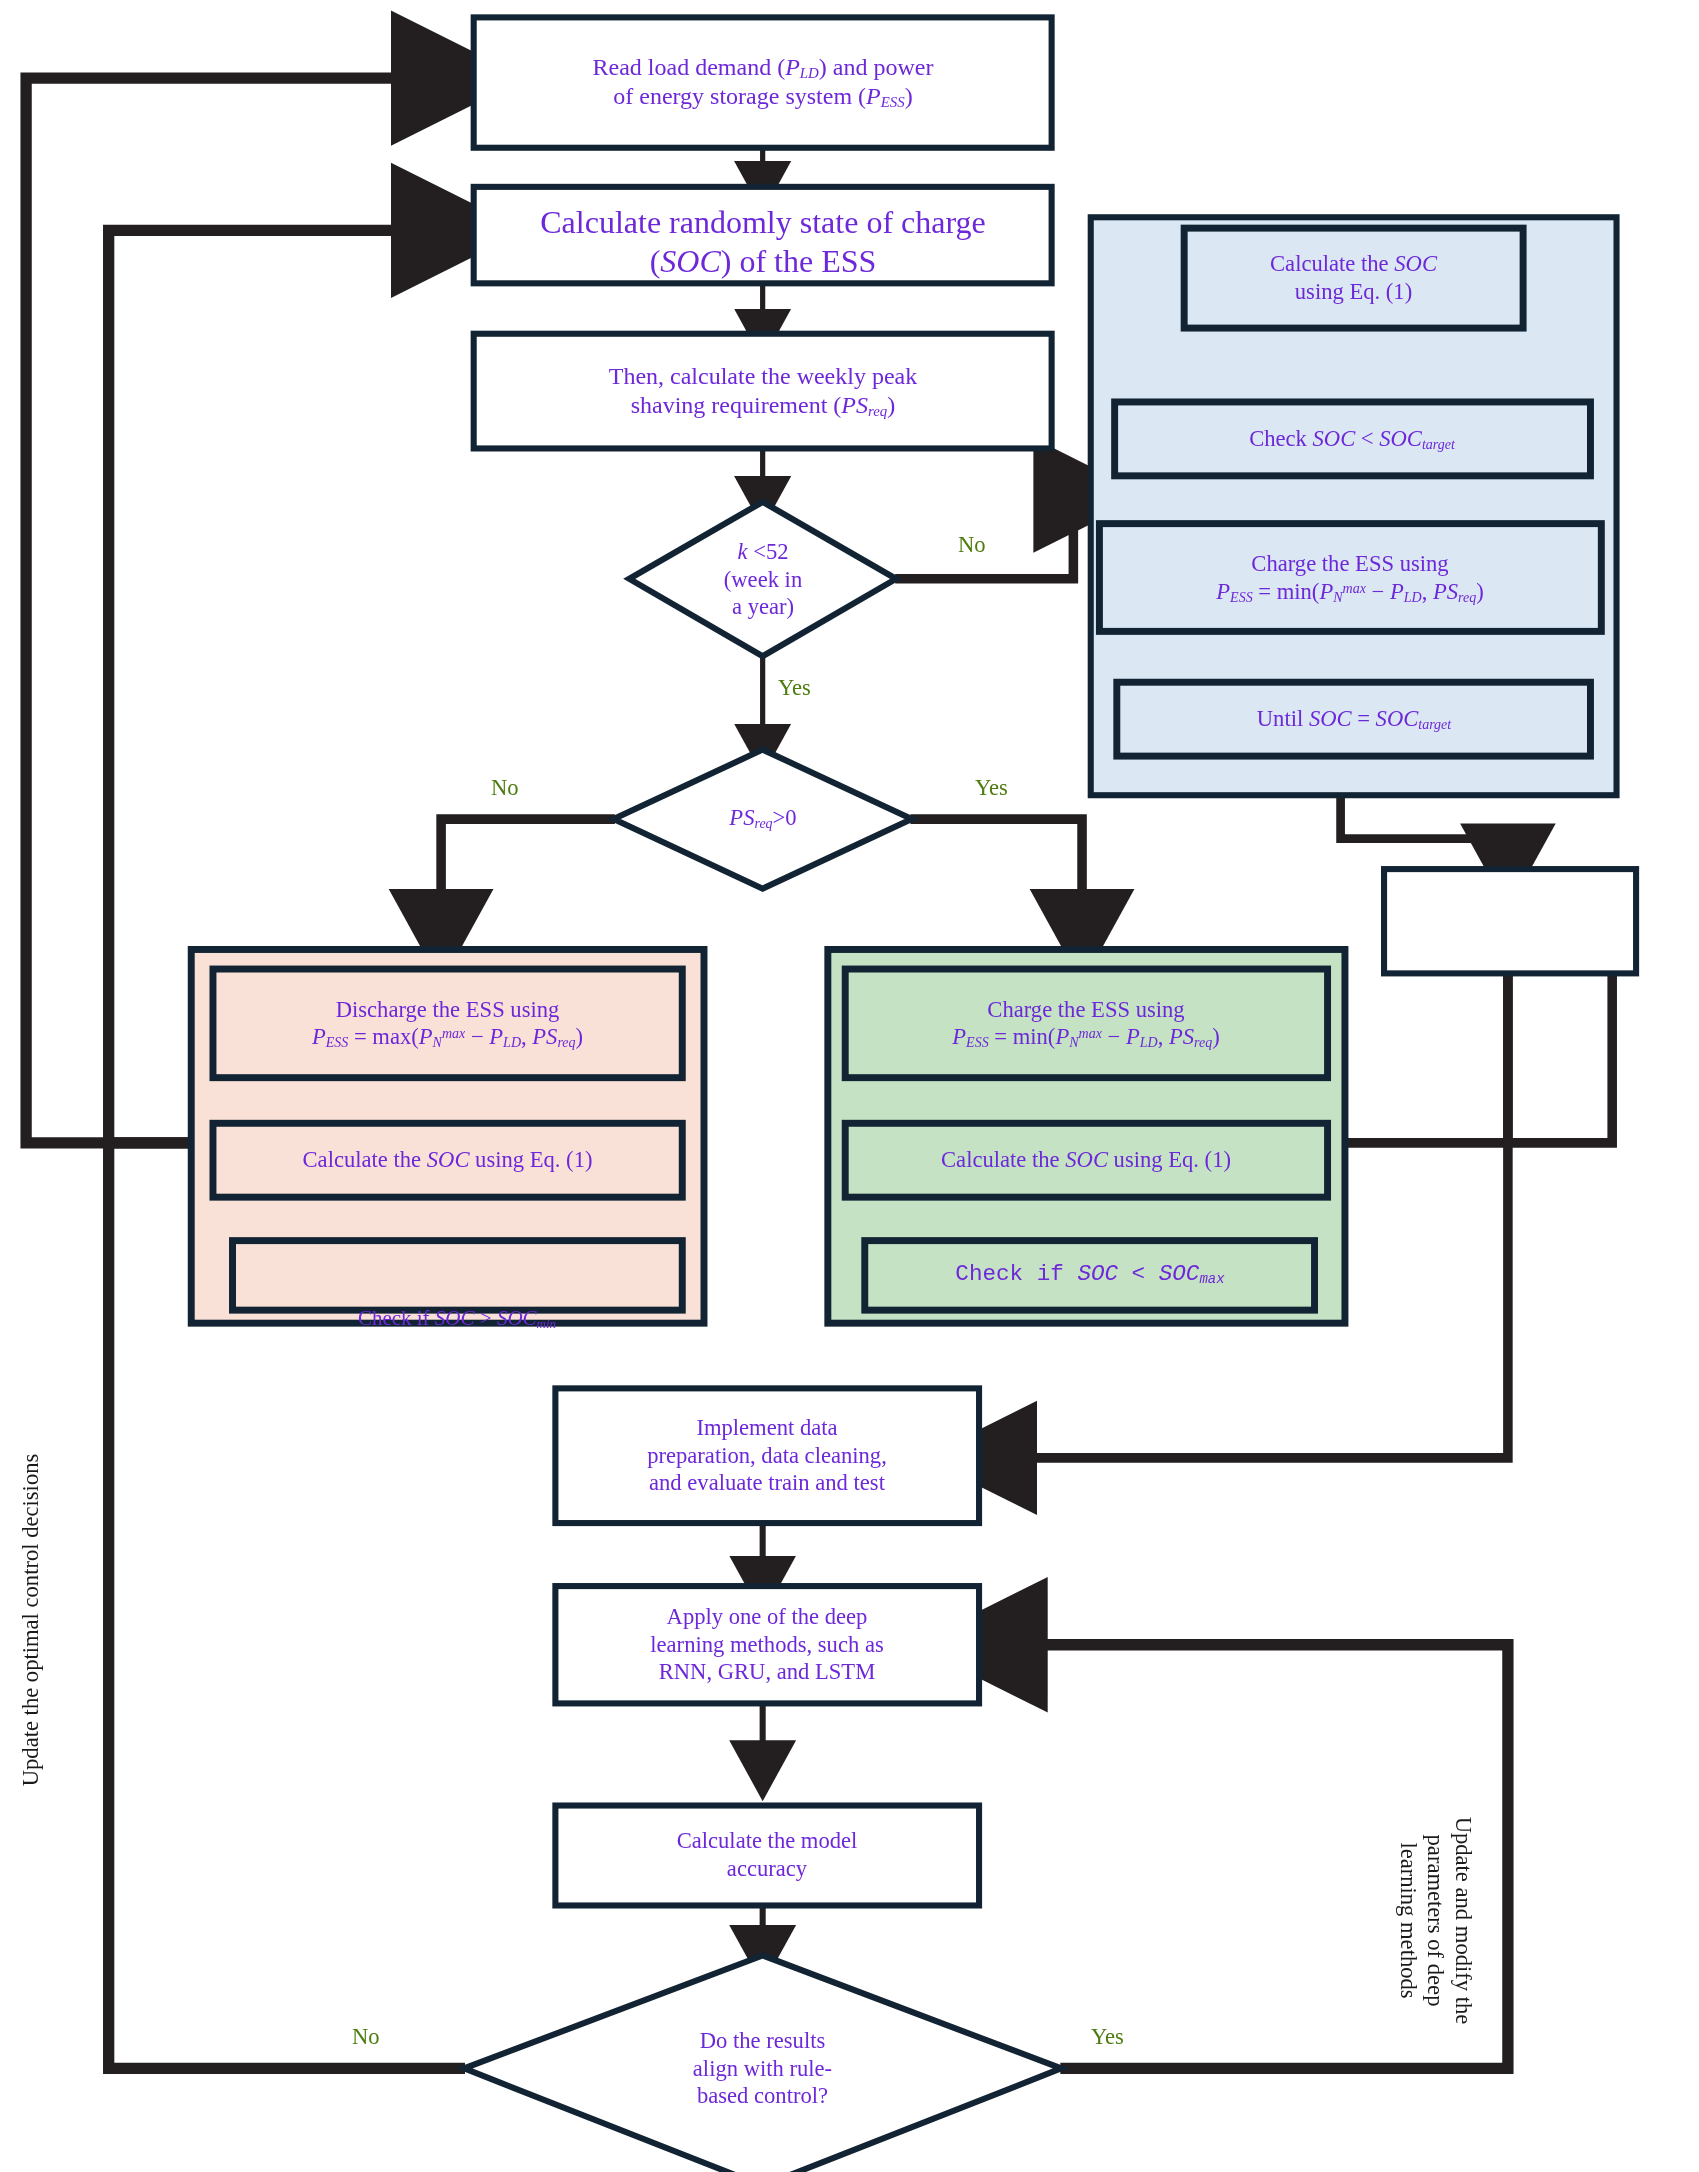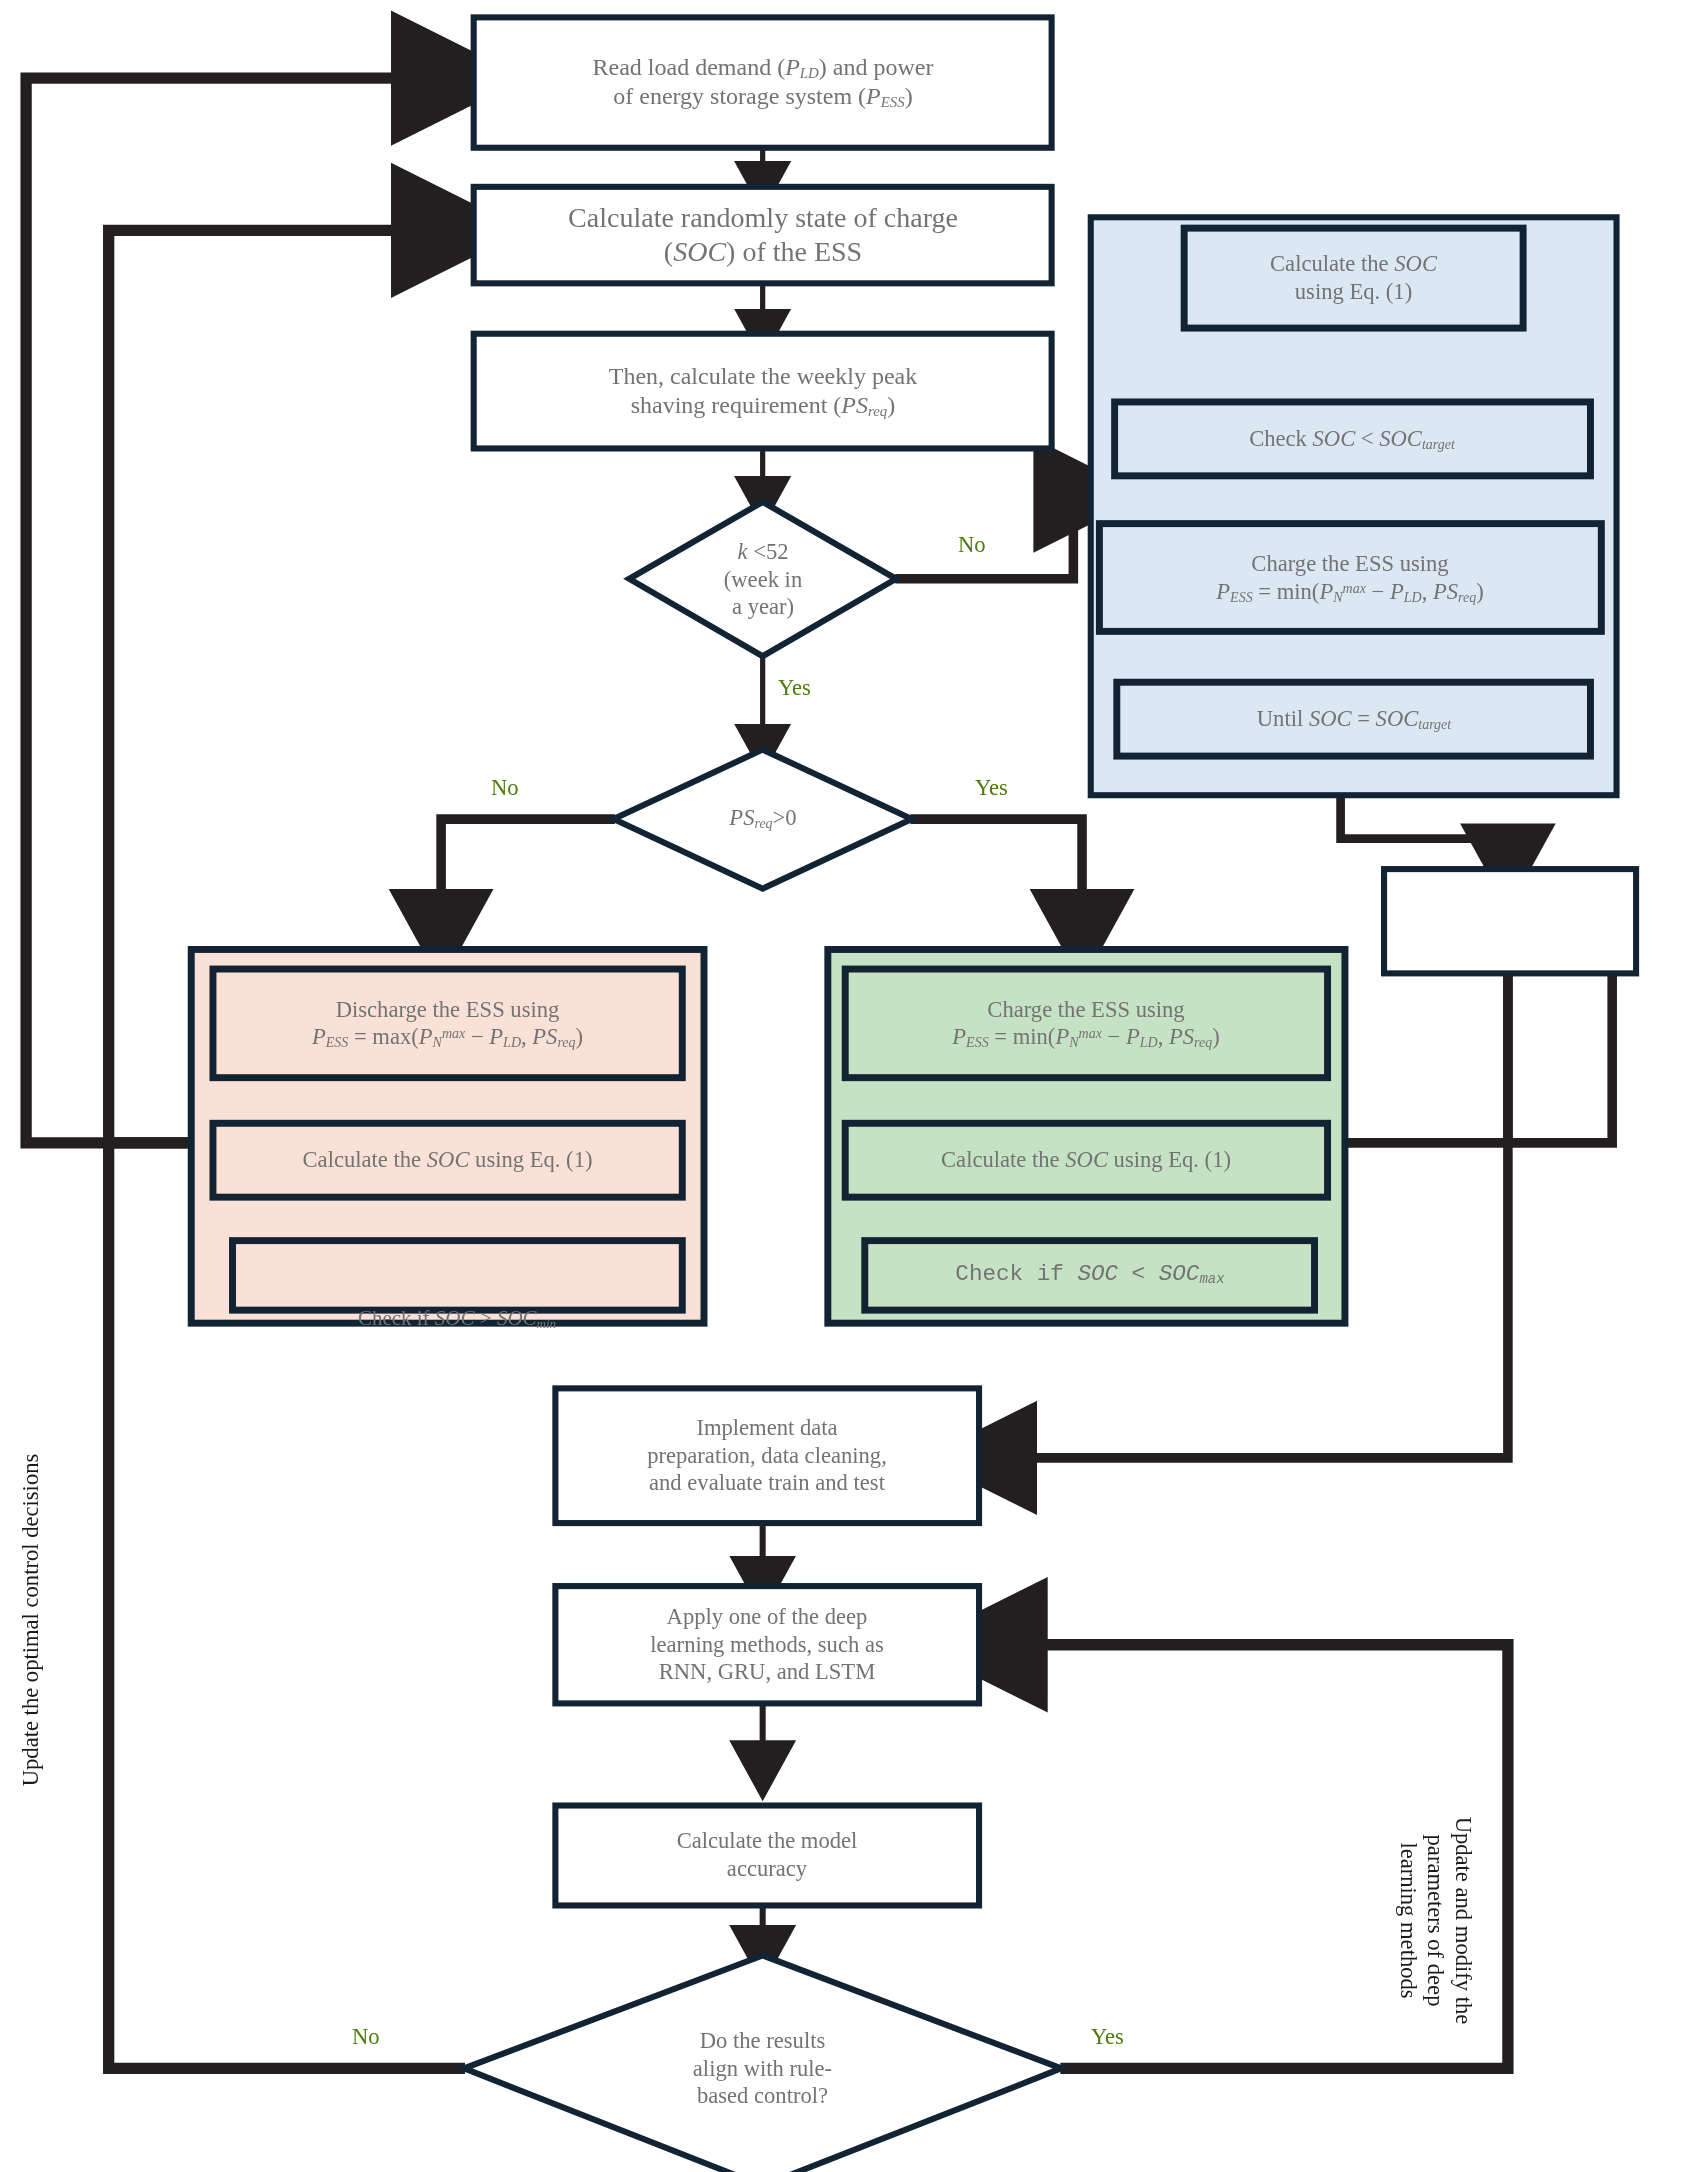--- a/index.html
+++ b/index.html
@@ -4,21 +4,21 @@
 <style>
   html,body{margin:0;padding:0;background:#ffffff;}
   body{width:1700px;height:2204px;font-family:"Liberation Serif",serif;}
   #stage{position:relative;width:1700px;height:2204px;overflow:hidden;background:#fff;}
   svg{position:absolute;left:0;top:0;width:1700px;height:2204px;}
   .nodeText{
     position:absolute;
     display:flex;align-items:center;justify-content:center;
     text-align:center;
     font-family:"Liberation Serif",serif;
-    color:#737373;
+    color:#6d28d9;
     line-height:1.22;
     pointer-events:none;
     white-space:pre-line;
   }
   .edgeLabel{
     position:absolute;
     font-family:"Liberation Serif",serif;
     color:#4d7c0f;
     font-size:22.6px;
     white-space:nowrap;
@@ -122,21 +122,21 @@
 
     <polygon points="1755,1155 2062,1332 1755,1510 1448,1332" fill="#ffffff" stroke="#122433" stroke-width="14"></polygon>
     <polygon points="1755,1725 2098,1885 1755,2045 1412,1885" fill="#ffffff" stroke="#122433" stroke-width="14"></polygon>
     <polygon points="1755,4500 2442,4760 1755,5030 1068,4760" fill="#ffffff" stroke="#122433" stroke-width="14"></polygon>
   </svg>
 
   <div class="nodeText" style="left:474px;top:17.4px;width:578px;height:130px;font-size:24px;">
     <div>Read load demand (<i class="m">P</i><sub>LD</sub>) and power<br>of energy storage system (<i class="m">P</i><sub>ESS</sub>)</div>
   </div>
 
-  <div class="nodeText" style="left:474px;top:187px;width:578px;height:96px;font-size:28px;">
+  <div class="nodeText" style="left:474px;top:194px;width:578px;height:96px;font-size:32px;">
     <div>Calculate randomly state of charge<br>(<i class="m">SOC</i>) of the ESS</div>
   </div>
 
   <div class="nodeText" style="left:474px;top:334px;width:578px;height:115px;font-size:24px;">
     <div>Then, calculate the weekly peak<br>shaving requirement (<i class="m">PS</i><sub>req</sub>)</div>
   </div>
 
   <div class="nodeText" style="left:652px;top:511px;width:222px;height:137px;font-size:22.6px;">
     <div><i class="m">k</i> &lt;52<br>(week in<br>a year)</div>
   </div>

